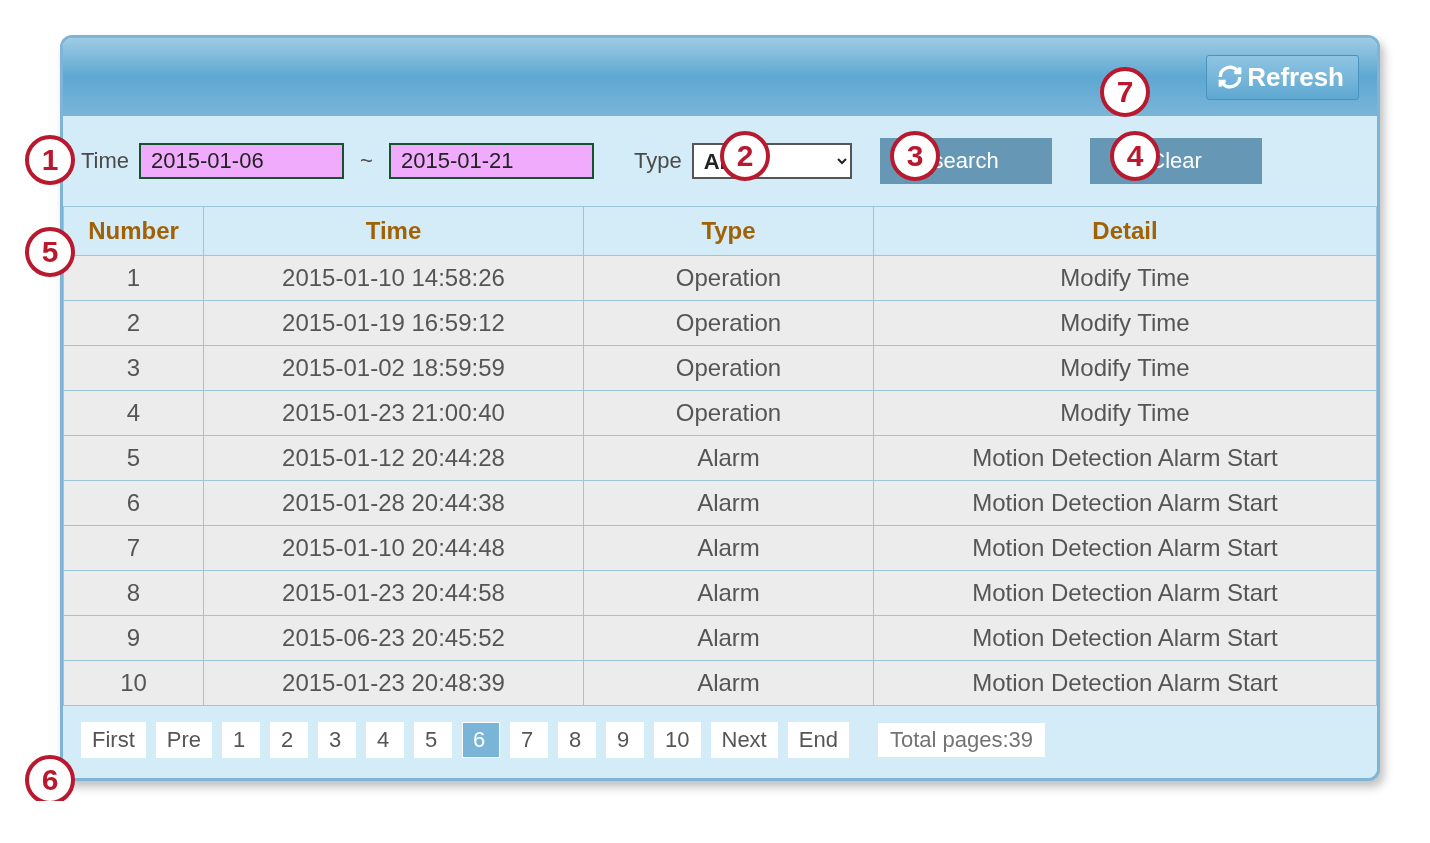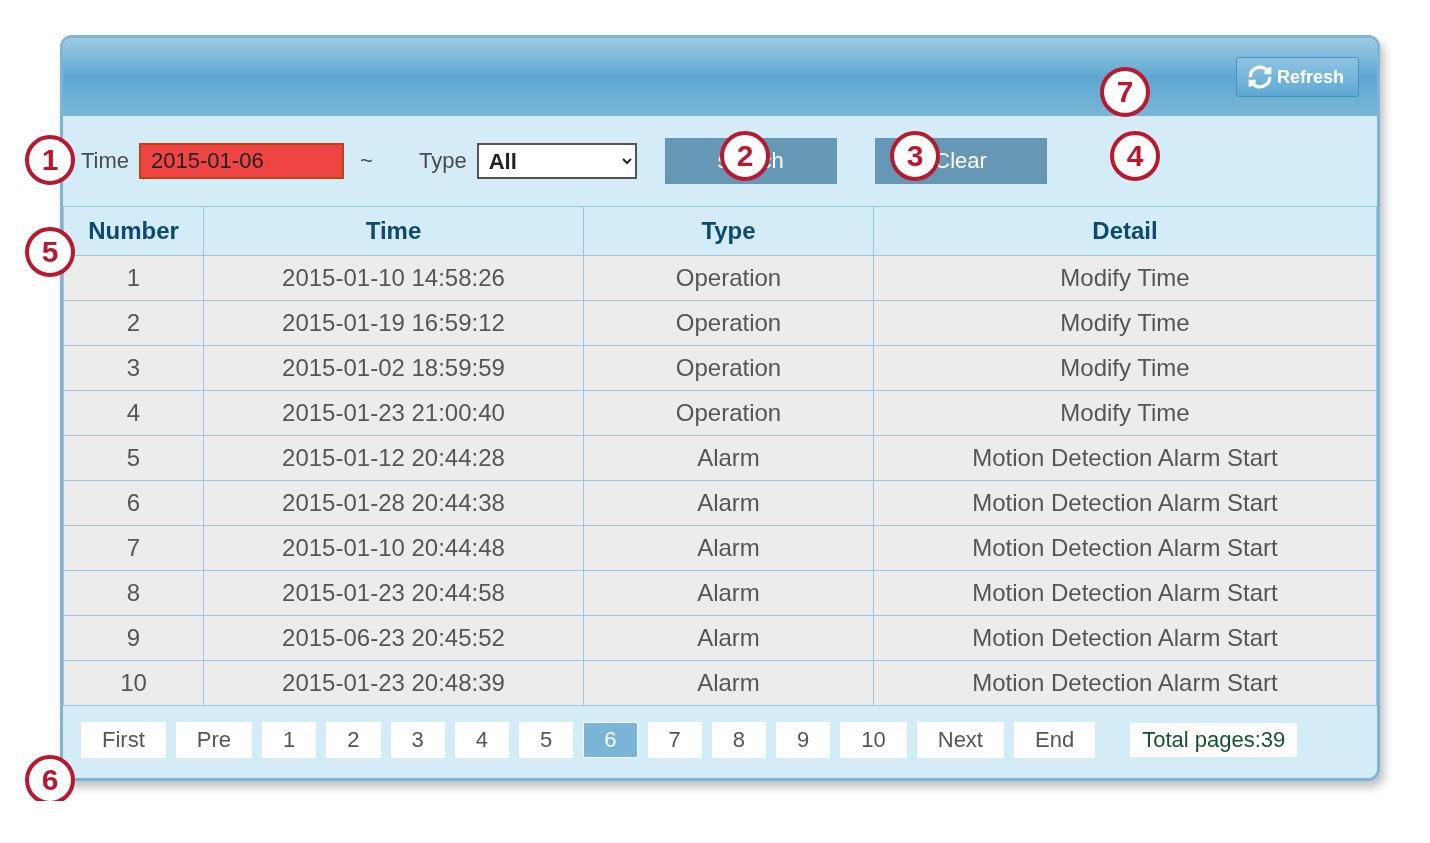--- a/index.html
+++ b/index.html
@@ -26,21 +26,21 @@
       align-items: center;
       padding-right: 18px;
     }
     .refresh-btn {
       display: inline-flex;
       align-items: center;
       gap: 4px;
       background: linear-gradient(to bottom, #8fc4e2, #5ea8d2);
       border: 1px solid #4992bd;
       color: #fff;
-      font-size: 18px;
+      font-size: 26px;
       font-weight: bold;
       padding: 6px 14px 6px 10px;
       border-radius: 3px;
       cursor: pointer;
     }
     .refresh-icon {
       display: inline-block;
       width: 26px;
       height: 26px;
     }
@@ -50,24 +50,24 @@
       display: flex;
       align-items: center;
       gap: 10px;
       font-size: 22px;
       color: #4a4a4a;
     }
     .filter-bar label { font-size: 22px; color: #4a4a4a; }
     .date-input {
       width: 205px;
       height: 36px;
-      border: 2px solid #c2410c;
+      border: 2px solid #14532d;
       font-size: 22px;
       padding: 2px 10px;
-      background: #ef4444;
+      background: #f0abfc;
       color: #222;
     }
     .tilde { margin: 0 6px; color: #4a4a4a; }
     .type-select {
       width: 160px;
       height: 36px;
       border: 2px solid #555;
       font-size: 22px;
       padding: 2px 6px;
       background: #fff;
@@ -87,21 +87,21 @@
     .action-btn + .action-btn { margin-left: 28px; }
     .filter-spacer { width: 20px; }
     table.data {
       width: calc(100% - 0px);
       border-collapse: collapse;
       background: #fff;
       margin: 0;
     }
     table.data th {
       background: #d4ecf7;
-      color: #0c4a6e;
+      color: #a16207;
       font-weight: bold;
       font-size: 24px;
       padding: 10px 8px;
       border: 1px solid #9cc5da;
       text-align: center;
     }
     table.data td {
       background: #ececec;
       color: #555;
       font-size: 24px;
@@ -117,35 +117,35 @@
       padding: 16px 18px 20px 18px;
       display: flex;
       align-items: center;
       gap: 10px;
     }
     .page-btn {
       background: #fff;
       border: 1px solid #fff;
       color: #555;
       font-size: 22px;
-      padding: 4px 20px;
+      padding: 4px 10px;
       cursor: pointer;
       min-width: 38px;
       text-align: left;
     }
     .page-btn.active {
       background: #7ab5d8;
       color: #fff;
     }
     .total-pages {
       background: #fff;
       padding: 4px 12px;
       font-size: 22px;
-      color: #14532d;
-      margin-left: 25px;
+      color: #737373;
+      margin-left: 19px;
     }
     
     .annot {
       position: absolute;
       width: 50px;
       height: 50px;
       border: 4px solid #b8192e;
       border-radius: 50%;
       background: #fff;
       display: flex;
@@ -183,20 +183,21 @@
           </svg>
         </span>
         <span>Refresh</span>
       </button>
     </div>
 
     <div class="filter-bar">
       <label>Time</label>
       <input class="date-input" type="text" value="2015-01-06" style="">
       <span class="tilde">~</span>
+      <input class="date-input" type="text" value="2015-01-21" style="">
       <span class="filter-spacer"></span>
       <label>Type</label>
       <select class="type-select">
         <option>All</option>
       </select>
       <button class="action-btn">search</button>
       <button class="action-btn">Clear</button>
     </div>
 
     <table class="data">

